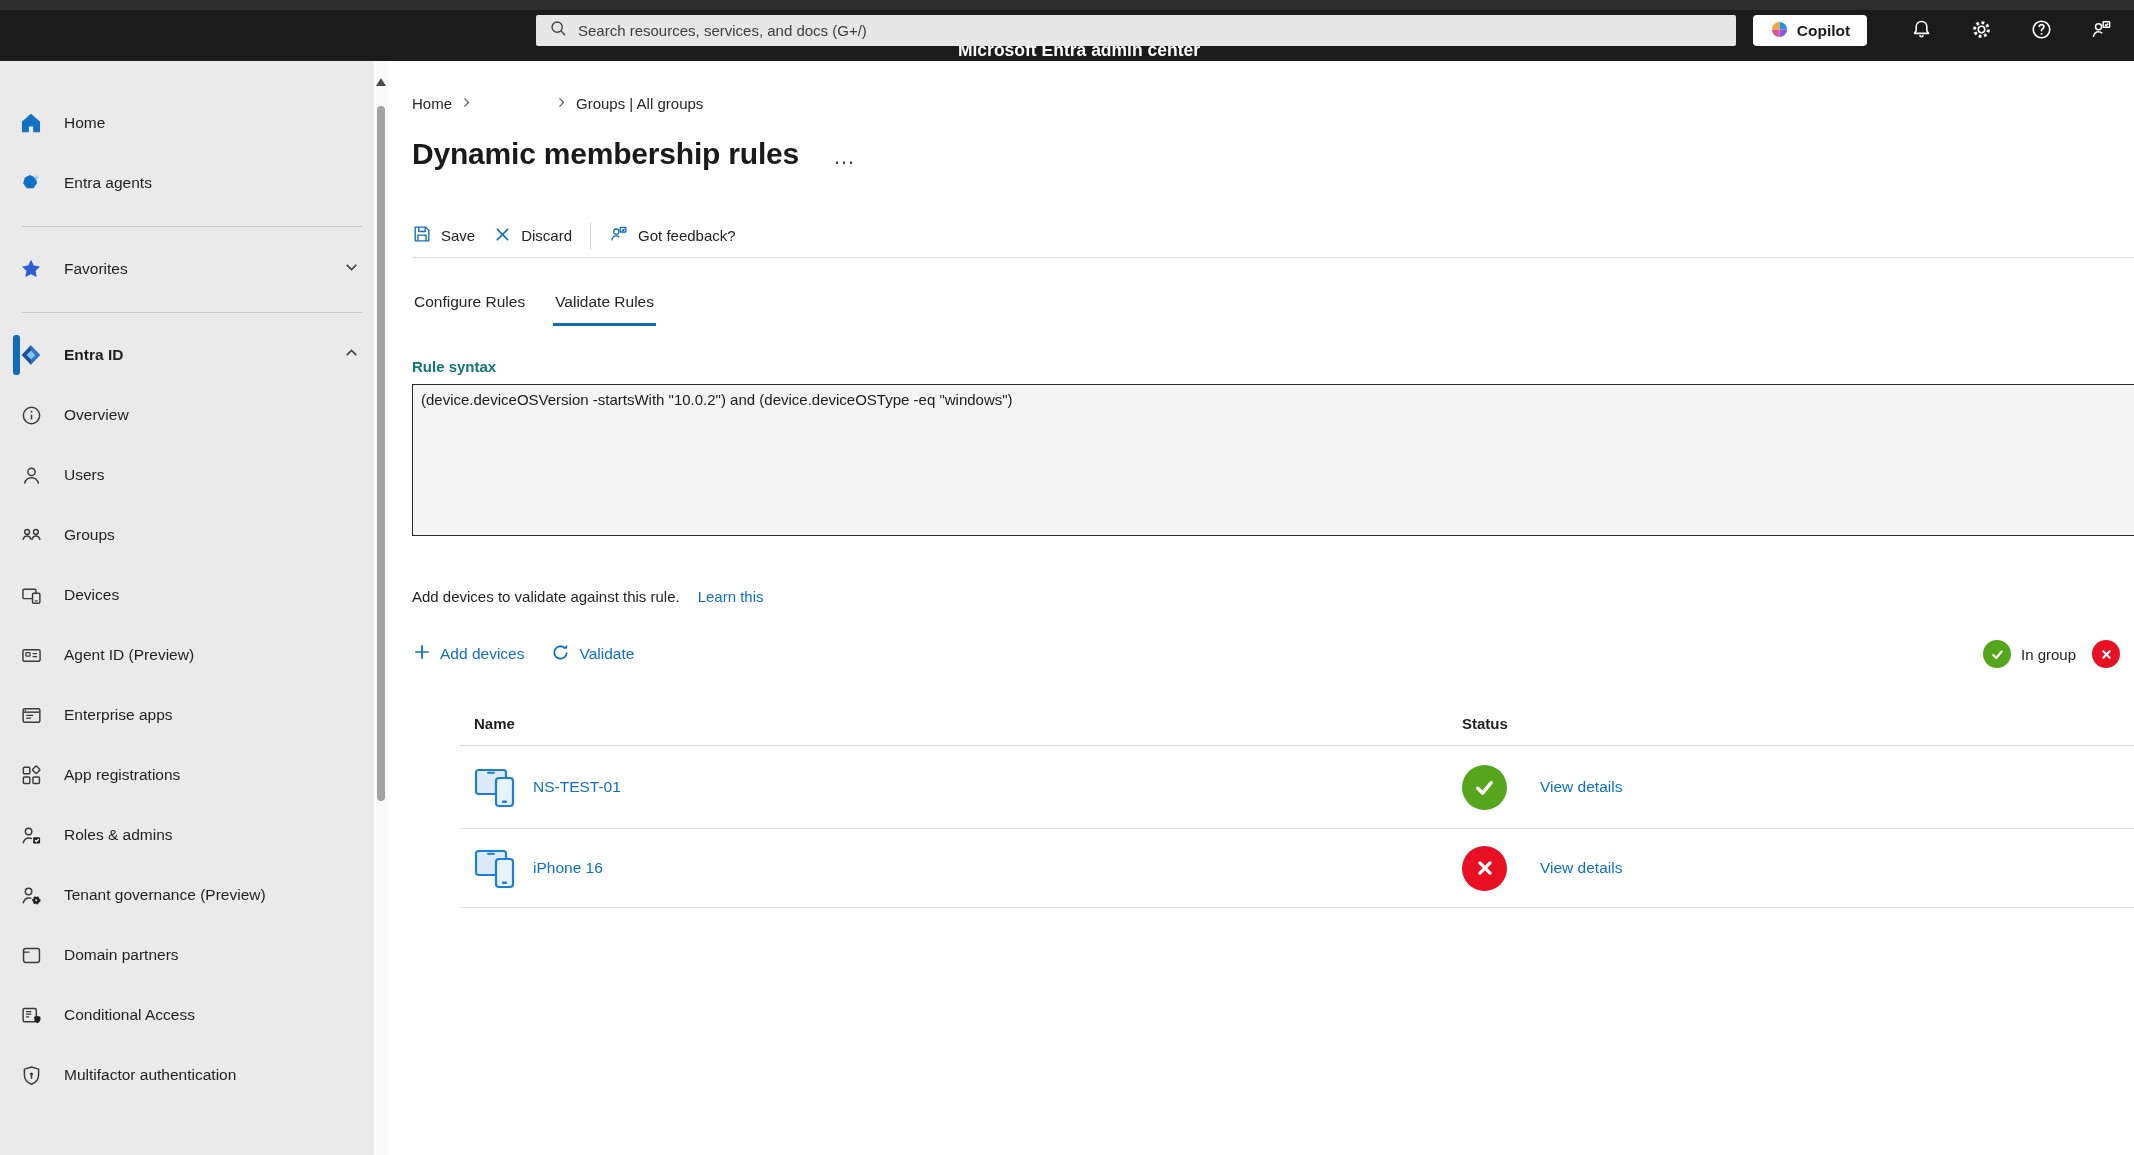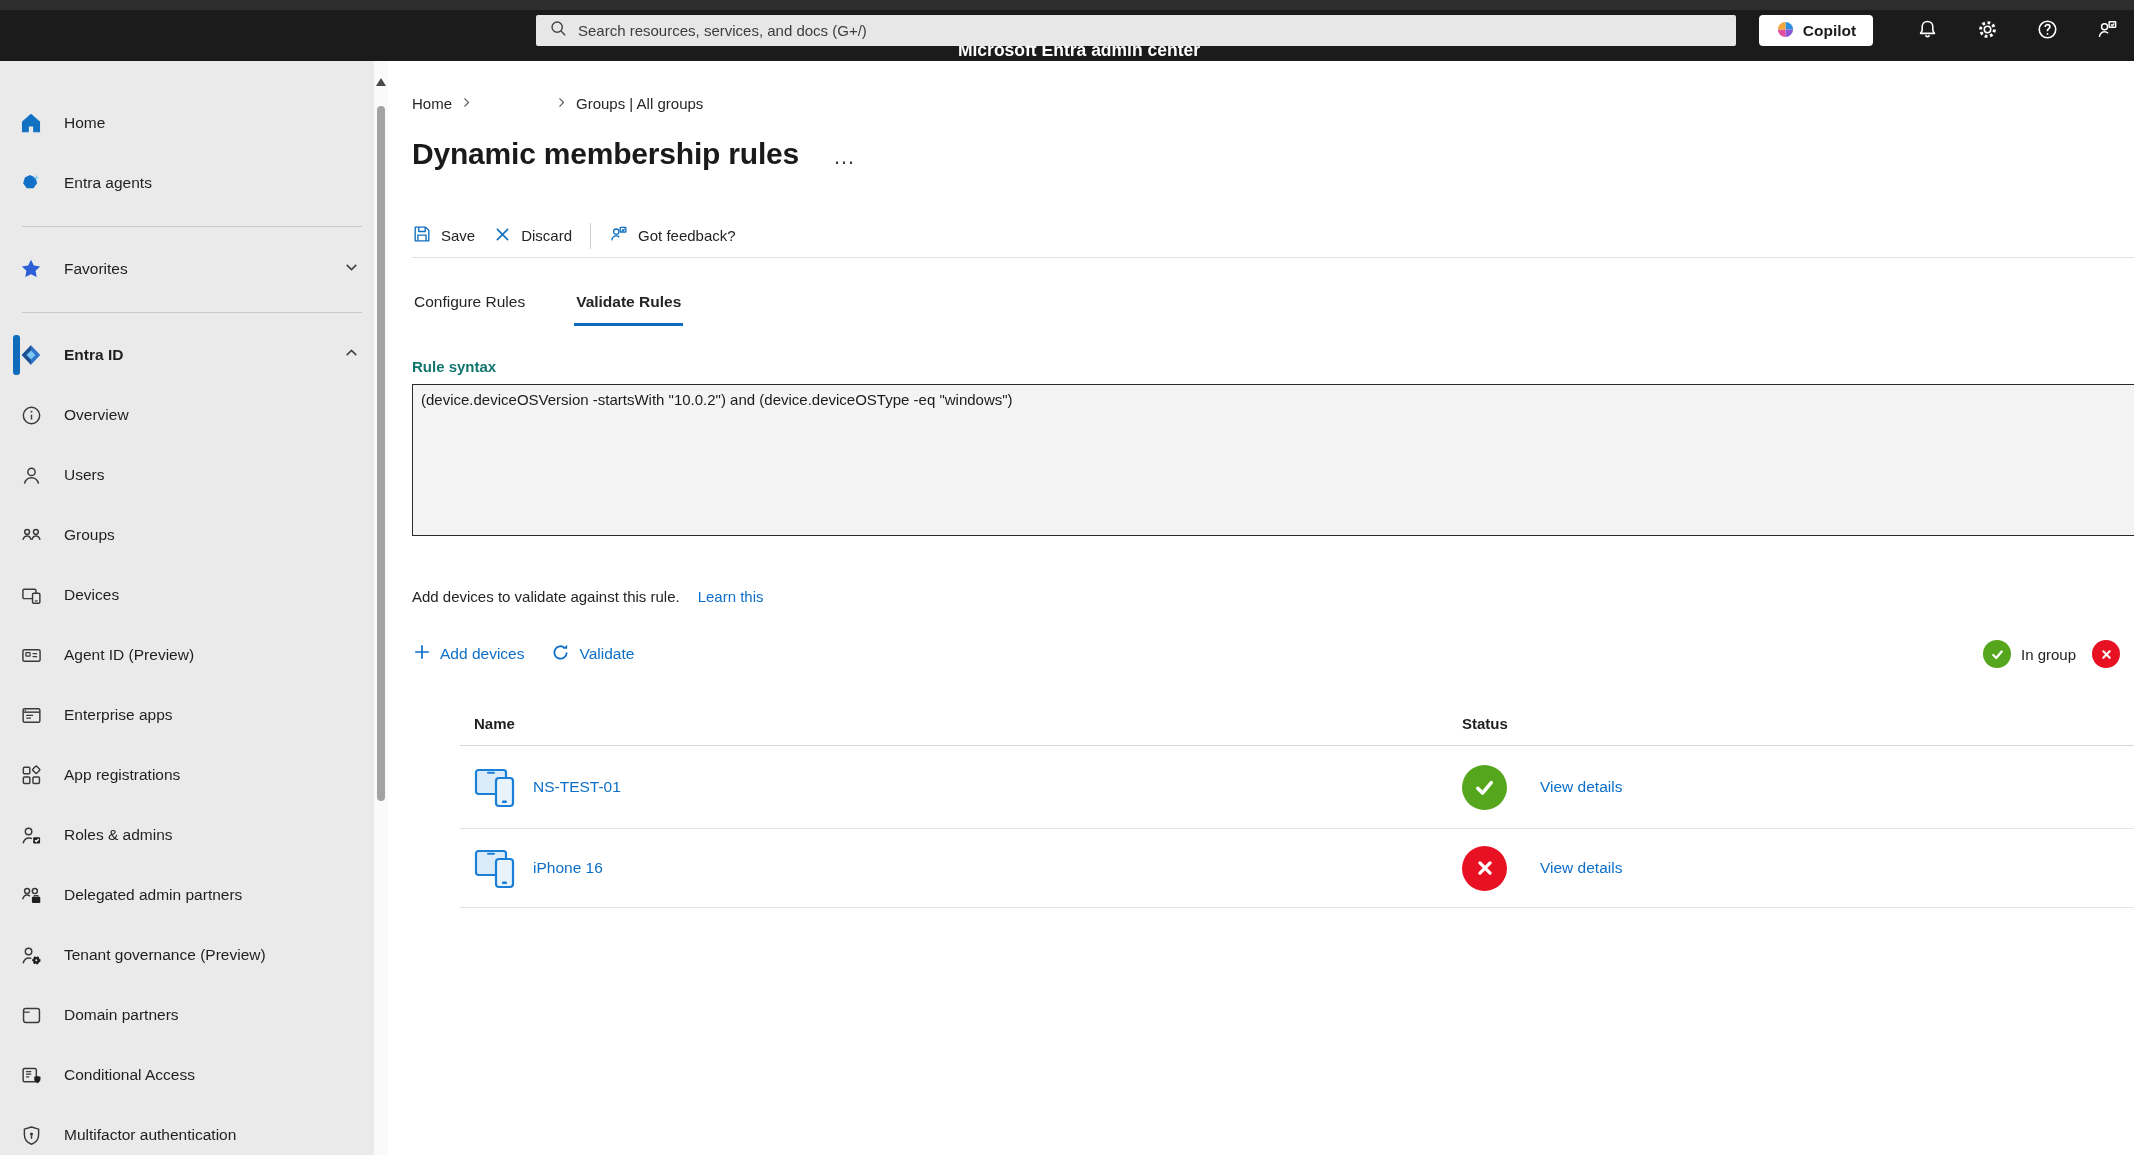--- a/index.html
+++ b/index.html
@@ -10,21 +10,21 @@
   }
   
   .topbar { position:absolute; left:0; top:0; width:100%; height:61px; background:#1b1b1b; }
   .topbar::before { content:""; position:absolute; left:0; top:0; right:0; height:10px; background:#2d2d2d; }
   .topbar-inner { position:absolute; left:0; top:10px; right:0; bottom:0; display:flex; align-items:center;flex-direction:column; }
   .waffle-btn { width:52px; height:100%; display:flex; align-items:center; justify-content:center; background:none; border:none; cursor:pointer; }
   .app-title { color:#fff; font-size:17.5px; font-weight:700; margin-left:24px; white-space:nowrap; }
   .searchbox { position:absolute; left:536px; top:5px; width:1200px; height:31px; background:#e7e7e7; border-radius:2px; display:flex; align-items:center; padding-left:13px; }
   .searchbox input { flex:1; border:none; background:transparent; outline:none; font-size:15px; color:#be185d; margin-left:10px; font-family:"Liberation Sans",sans-serif; }
   .searchbox input::placeholder { color:#3d3d3d; opacity:1; }
-  .top-right { position:absolute; right:7px; top:5px; height:31px; display:flex; align-items:center; }
+  .top-right { position:absolute; right:13px; top:5px; height:31px; display:flex; align-items:center; }
   .copilot-btn { height:31px; width:114px; background:#fff; border:none; border-radius:4px; display:flex; align-items:center; justify-content:center; gap:8px; cursor:pointer; margin-right:14px; }
   .copilot-btn span.lbl { font-size:15.5px; font-weight:600; color:#1b1b1b; }
   .top-ic-btn { width:40px; height:31px; display:flex; align-items:center; justify-content:center; background:none; border:none; cursor:pointer; margin-left:20px; }
   .top-ic-btn:first-of-type { margin-left:0; }
   
   .sidebar { position:absolute; left:0; top:61px; width:374px; bottom:0; background:#eaeaea; overflow:hidden; padding-top:32px; }
   .side-item { height:60px; display:flex; align-items:center; padding-left:18px; position:relative; font-size:15.5px; color:#1f1f1f; cursor:pointer; }
   .side-item.selected .side-label { font-weight:600; }
   .nav-ic { width:26px; height:26px; display:flex; align-items:center; justify-content:center; margin-right:20px; flex:none; }
   .side-chevron { position:absolute; right:14px; top:50%; transform:translateY(-50%); }
@@ -40,21 +40,21 @@
   .crumb { cursor:pointer; }
   .crumb-spacer { display:inline-block; width:66px; }
   .title-row { margin-top:20px; height:42px; display:flex; align-items:center; gap:34px; }
   .page-title { font-size:30px; font-weight:700; color:#1a1a1a; letter-spacing:-0.2px; }
   .more-btn { background:none; border:none; font-size:22px; color:#3f3f3f; letter-spacing:1px; cursor:pointer; padding-top:6px; }
   .toolbar { margin-top:43px; height:40px; display:flex; align-items:center; gap:18px; border-bottom:1px solid #e2e2e2; padding-bottom:4px; margin-right:0; }
   .tb-btn { display:flex; align-items:center; gap:9px; background:none; border:none; font-size:15px; color:#242424; cursor:pointer; font-family:"Liberation Sans",sans-serif; }
   .tb-sep { width:1px; height:26px; background:#cfcfcf; }
   .tabs { margin-top:32px; display:flex; gap:26px; height:36px; }
   .tab { background:none; border:none; font-size:15.5px; color:#242424; cursor:pointer; padding:0 2px 10px 2px; border-bottom:3px solid transparent; font-family:"Liberation Sans",sans-serif; }
-  .tab.active { font-weight:700; border-bottom-color:#0f6cbd;margin-left:21px; }
+  .tab.active { font-weight:400; border-bottom-color:#0f6cbd; }
   .rule-label { margin-top:32px; height:20px; font-size:15px; font-weight:700; color:#0f766e; }
   .rule-box { margin-top:6px; margin-right:-8px; display:block; width:calc(100% + 8px); height:152px; background:#f4f4f4; border:1px solid #2a2a2a; font-size:15px; color:#1b1b1b; padding:5px 8px; resize:none; outline:none; font-family:"Liberation Sans",sans-serif; line-height:1.35; }
   .desc-row { margin-top:49px; height:22px; display:flex; align-items:center; gap:18px; font-size:15px; }
   .link { color:#0d6fc8; cursor:pointer; text-decoration:none; }
   .actions-row { margin-top:31px; height:32px; display:flex; align-items:center; gap:26px; position:relative; }
   .act-btn { display:flex; align-items:center; gap:8px; background:none; border:none; font-size:15.5px; color:#0d6fc8; cursor:pointer; font-family:"Liberation Sans",sans-serif; }
   .legend { position:absolute; left:1571px; top:50%; transform:translateY(-50%); display:flex; align-items:center; gap:10px; font-size:15px; color:#242424; white-space:nowrap; }
   .lcircle { width:28px; height:28px; border-radius:50%; display:flex; align-items:center; justify-content:center; flex:none; }
   .lcircle.err { margin-left:6px; }
   .ok { background:#55a61c; }
@@ -277,32 +277,20 @@
           <path d="M3 18.4c.8-3.3 2.9-5.1 5.6-5.1 1 0 2 .3 2.8.8"></path>
           <rect x="12.6" y="12.6" width="6.6" height="6" rx="1" fill="#1f1f1f" stroke="none"></rect>
           <path d="M14.4 15.5l1.3 1.3 2.2-2.4" stroke="#fff" stroke-width="1.3"></path>
         </svg>
       </span>
     <span class="side-label">Roles &amp; admins</span>
   </div>
   <div class="side-item">
     <span class="nav-ic">
         <svg viewBox="0 0 22 22" width="23" height="23" fill="none" stroke="#3a3a3a" stroke-width="1.4">
-          <circle cx="6.8" cy="6.8" r="2.4"></circle>
-          <circle cx="14.2" cy="6.8" r="2.4"></circle>
-          <path d="M2.6 14.6c.6-2.6 2.2-4 4.2-4 1 0 2 .4 2.7 1.1"></path>
-          <rect x="11.4" y="12.2" width="8" height="6" rx="1" fill="#1f1f1f" stroke="none"></rect>
-          <path d="M13.7 12.2v-1.1h3.4v1.1" stroke-width="1.2"></path>
-        </svg>
-      </span>
-    <span class="side-label">Delegated admin partners</span>
-  </div>
-  <div class="side-item">
-    <span class="nav-ic">
-        <svg viewBox="0 0 22 22" width="23" height="23" fill="none" stroke="#3a3a3a" stroke-width="1.4">
           <circle cx="8.2" cy="7.2" r="3.1"></circle>
           <path d="M3 18.4c.8-3.3 2.9-5.1 5.6-5.1.8 0 1.6.2 2.3.5"></path>
           <circle cx="15.6" cy="15.6" r="3.2" fill="#1f1f1f" stroke="#1f1f1f" stroke-width="1.6" stroke-dasharray="1.6 1.5"></circle>
           <circle cx="15.6" cy="15.6" r="1" fill="#eaeaea" stroke="none"></circle>
         </svg>
       </span>
     <span class="side-label">Tenant governance (Preview)</span>
   </div>
   <div class="side-item">
     <span class="nav-ic">

